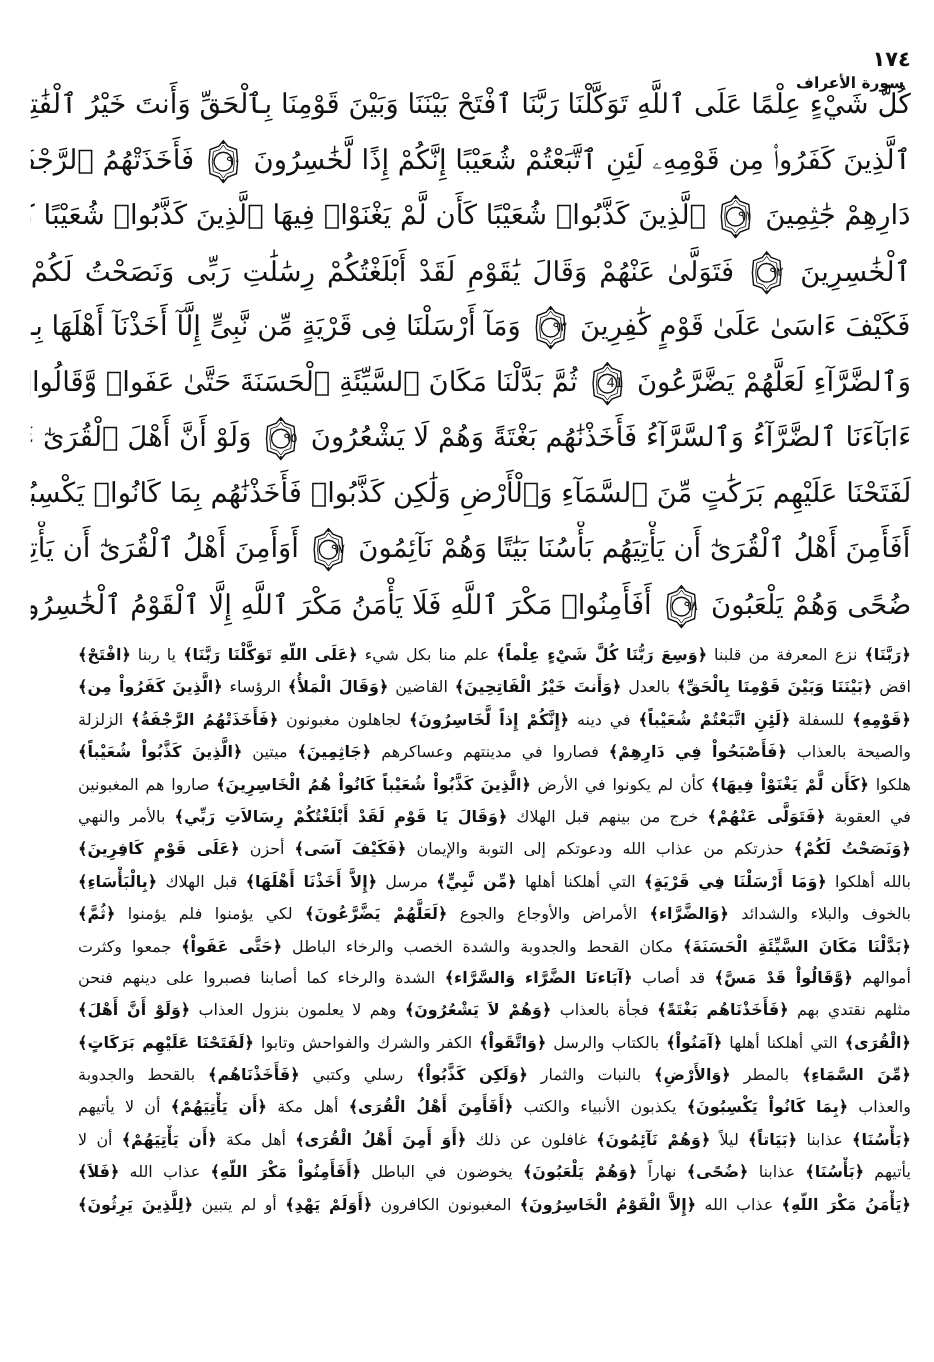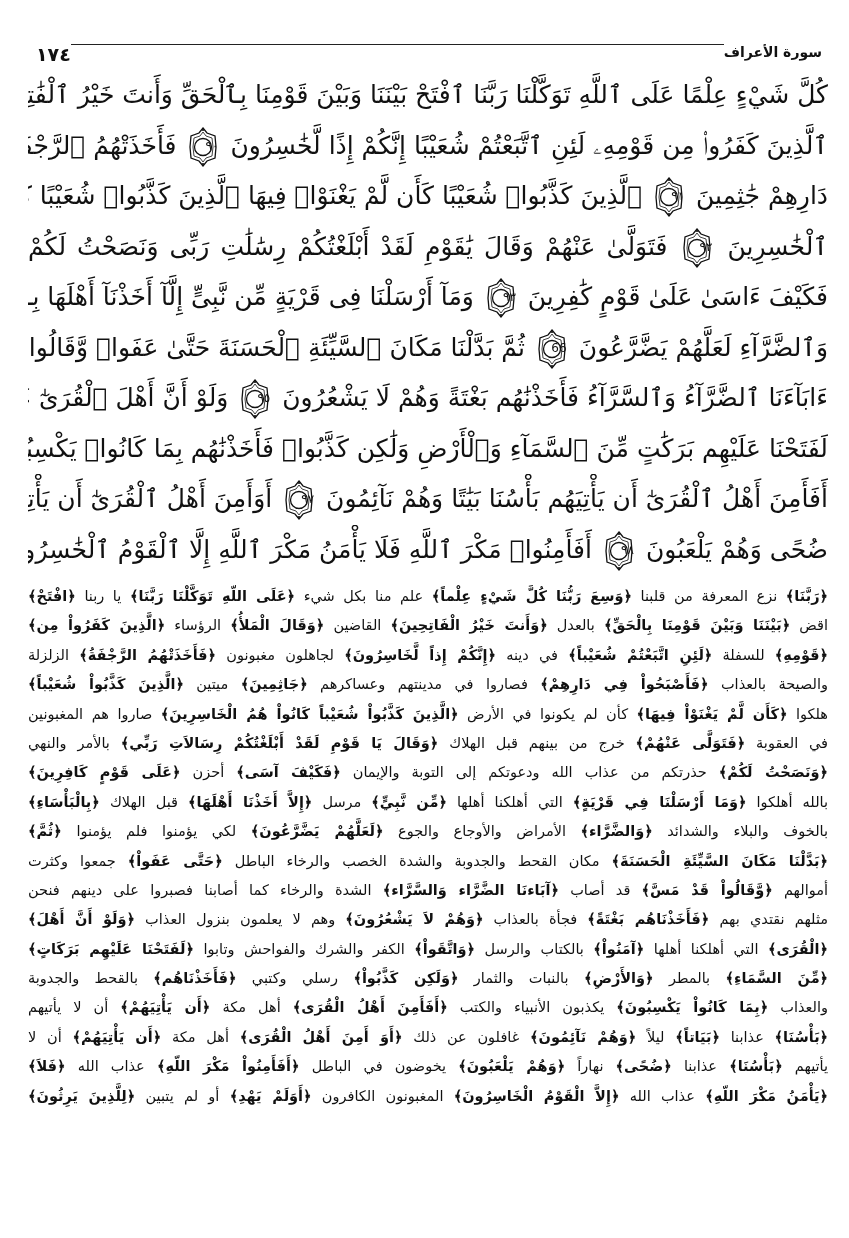--- a/index.html
+++ b/index.html
@@ -23,21 +23,23 @@
       height: 1238px;
     }
     
     .header {
       position: absolute;
       top: 44px;
       left: 0;
       width: 800px;
       height: 22px;
       display: flex;
+      align-items: flex-end;
       direction: ltr;
+      flex-direction: column;
     }
     .header .surah-name {
       font-family: "DejaVu Sans", sans-serif;
       font-weight: bold;
       font-size: 14px;
       white-space: nowrap;
       padding-right: 6px;
       line-height: 16px;
       direction: rtl;
     }
@@ -107,20 +109,21 @@
     }
     .tafsir-line {
       height: 29.4px;
       line-height: 29px;
       font-family: "DejaVu Sans", sans-serif;
       font-size: 14.5px;
       text-align: justify;
       text-align-last: justify;
       white-space: nowrap;
       overflow: hidden;
+      margin-left: 43px;
     }
     .tafsir-line .q {
       font-weight: bold;
     }
     .tafsir-line .br {
       font-weight: bold;
     }
   </style>
 </head>
 <body>
@@ -162,21 +165,21 @@
             <circle cx="15" cy="20" r="8.5" fill="#fff" stroke="#111" stroke-width="1.3"></circle>
             <circle cx="15" cy="3" r="1.1" fill="#111"></circle>
             <circle cx="15" cy="37" r="1.1" fill="#111"></circle>
           </svg><span class="num">٩٣</span></span> <span>وَمَآ أَرْسَلْنَا فِى قَرْيَةٍ مِّن نَّبِىٍّ إِلَّآ أَخَذْنَآ أَهْلَهَا بِٱلْبَأْسَآءِ</span> </div>
       <div class="quran-line"><span>وَٱلضَّرَّآءِ لَعَلَّهُمْ يَضَّرَّعُونَ</span> <span class="ayah-marker"><svg viewBox="0 0 30 40">
             <path d="M15 1 L19 6 L27 9 L28 20 L27 31 L19 34 L15 39 L11 34 L3 31 L2 20 L3 9 L11 6 Z" fill="none" stroke="#111" stroke-width="1.3"></path>
             <path d="M15 5 L18 9 L24 11 L25 20 L24 29 L18 31 L15 35 L12 31 L6 29 L5 20 L6 11 L12 9 Z" fill="none" stroke="#111" stroke-width="0.8"></path>
             <circle cx="15" cy="20" r="8.5" fill="#fff" stroke="#111" stroke-width="1.3"></circle>
             <circle cx="15" cy="3" r="1.1" fill="#111"></circle>
             <circle cx="15" cy="37" r="1.1" fill="#111"></circle>
-          </svg><span class="num">66</span></span> <span>ثُمَّ بَدَّلْنَا مَكَانَ ٱلسَّيِّئَةِ ٱلْحَسَنَةَ حَتَّىٰ عَفَوا۟ وَّقَالُوا۟ قَدْ مَسَّ</span> </div>
+          </svg><span class="num">41</span></span> <span>ثُمَّ بَدَّلْنَا مَكَانَ ٱلسَّيِّئَةِ ٱلْحَسَنَةَ حَتَّىٰ عَفَوا۟ وَّقَالُوا۟ قَدْ مَسَّ</span> </div>
       <div class="quran-line"><span>ءَابَآءَنَا ٱلضَّرَّآءُ وَٱلسَّرَّآءُ فَأَخَذْنَٰهُم بَغْتَةً وَهُمْ لَا يَشْعُرُونَ</span> <span class="ayah-marker"><svg viewBox="0 0 30 40">
             <path d="M15 1 L19 6 L27 9 L28 20 L27 31 L19 34 L15 39 L11 34 L3 31 L2 20 L3 9 L11 6 Z" fill="none" stroke="#111" stroke-width="1.3"></path>
             <path d="M15 5 L18 9 L24 11 L25 20 L24 29 L18 31 L15 35 L12 31 L6 29 L5 20 L6 11 L12 9 Z" fill="none" stroke="#111" stroke-width="0.8"></path>
             <circle cx="15" cy="20" r="8.5" fill="#fff" stroke="#111" stroke-width="1.3"></circle>
             <circle cx="15" cy="3" r="1.1" fill="#111"></circle>
             <circle cx="15" cy="37" r="1.1" fill="#111"></circle>
           </svg><span class="num">٩٥</span></span> <span>وَلَوْ أَنَّ أَهْلَ ٱلْقُرَىٰٓ ءَامَنُوا۟ وَٱتَّقَوْا۟</span> </div>
       <div class="quran-line"><span>لَفَتَحْنَا عَلَيْهِم بَرَكَٰتٍ مِّنَ ٱلسَّمَآءِ وَٱلْأَرْضِ وَلَٰكِن كَذَّبُوا۟ فَأَخَذْنَٰهُم بِمَا كَانُوا۟ يَكْسِبُونَ</span>  </div>
       <div class="quran-line"><span>أَفَأَمِنَ أَهْلُ ٱلْقُرَىٰٓ أَن يَأْتِيَهُم بَأْسُنَا بَيَٰتًا وَهُمْ نَآئِمُونَ</span> <span class="ayah-marker"><svg viewBox="0 0 30 40">
             <path d="M15 1 L19 6 L27 9 L28 20 L27 31 L19 34 L15 39 L11 34 L3 31 L2 20 L3 9 L11 6 Z" fill="none" stroke="#111" stroke-width="1.3"></path>

